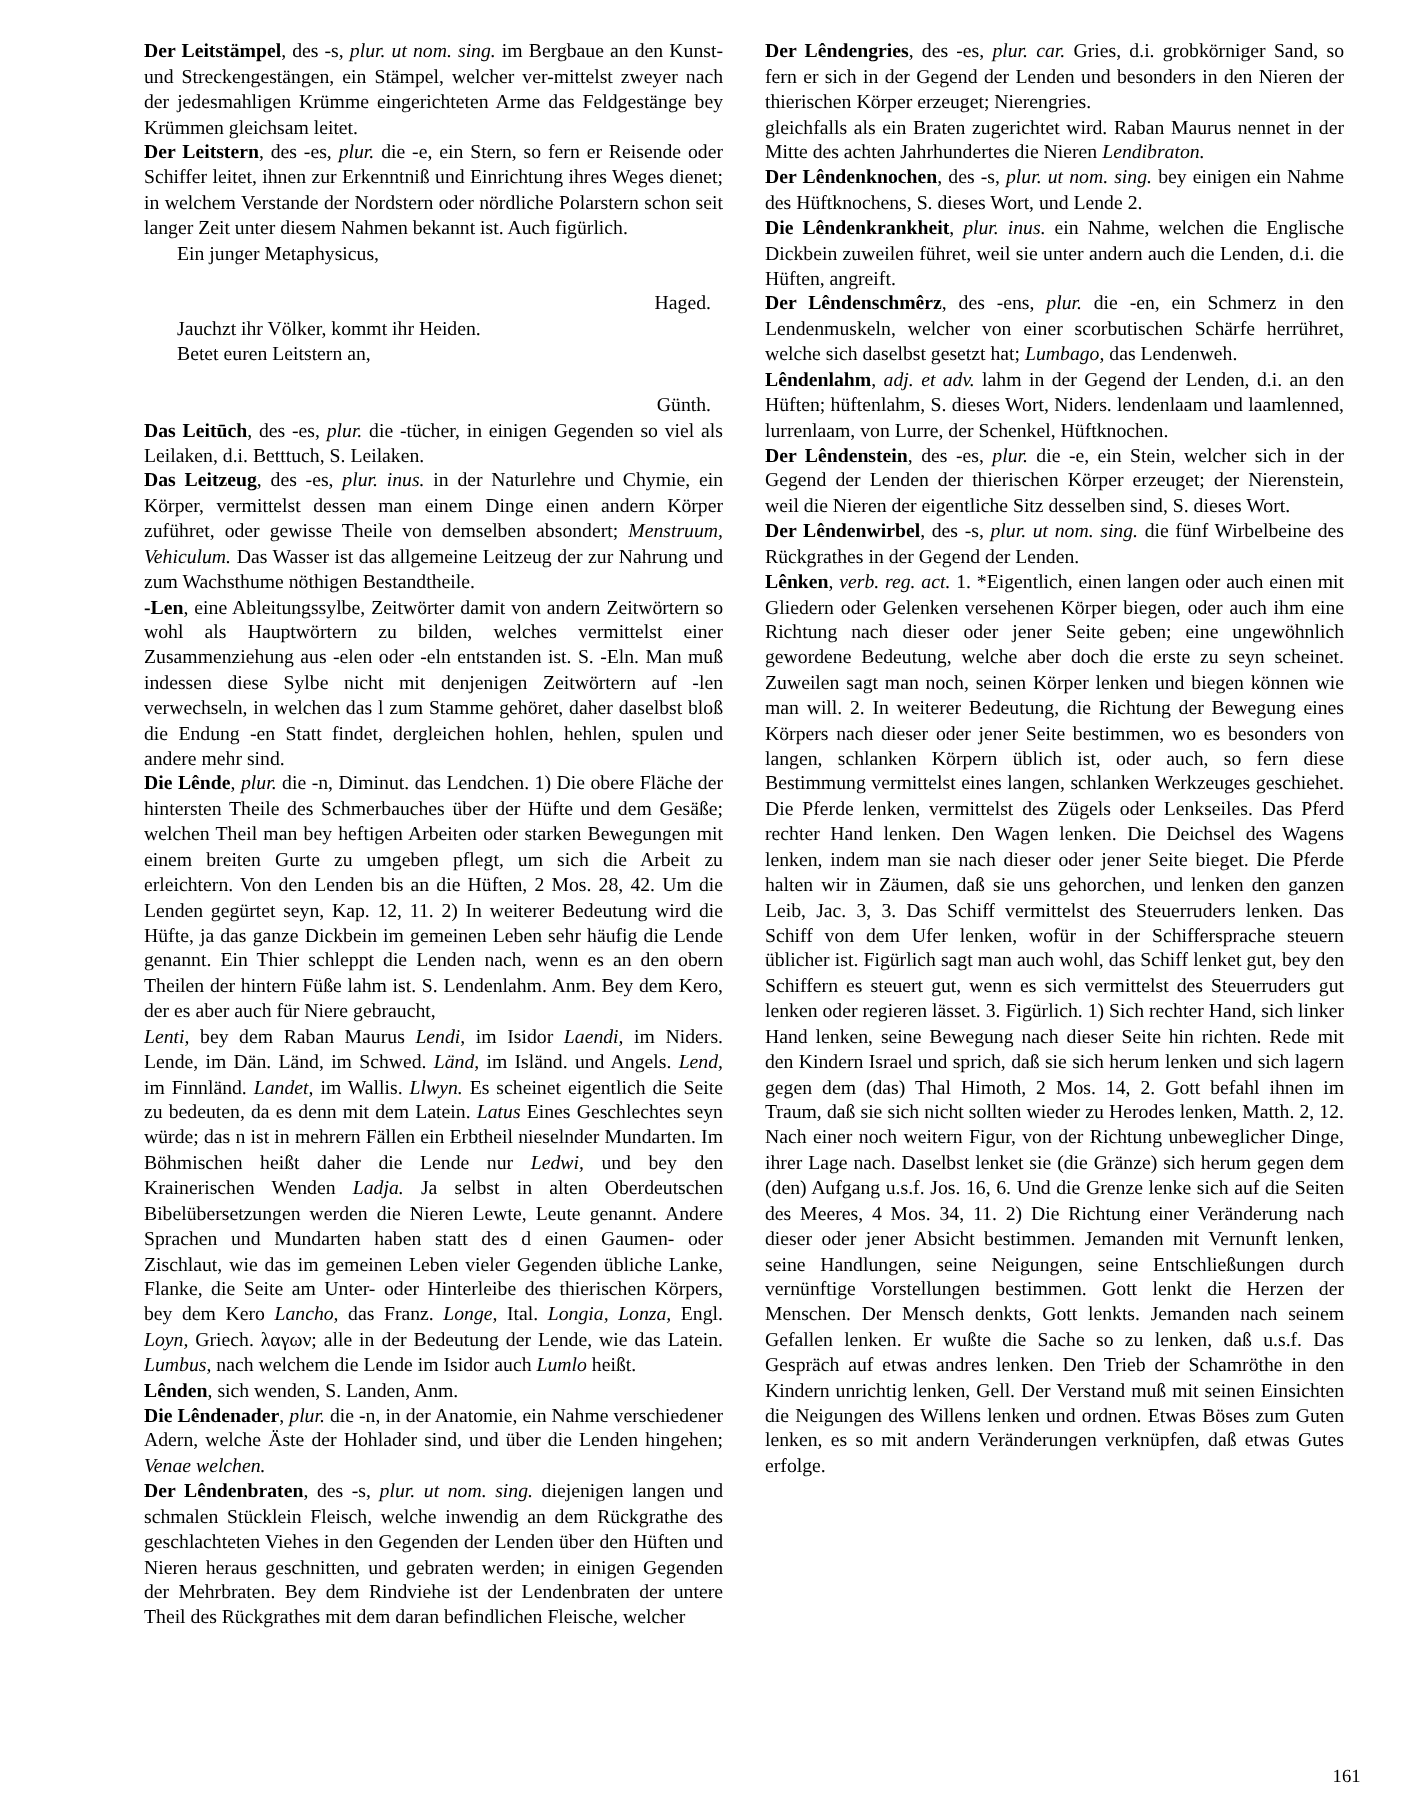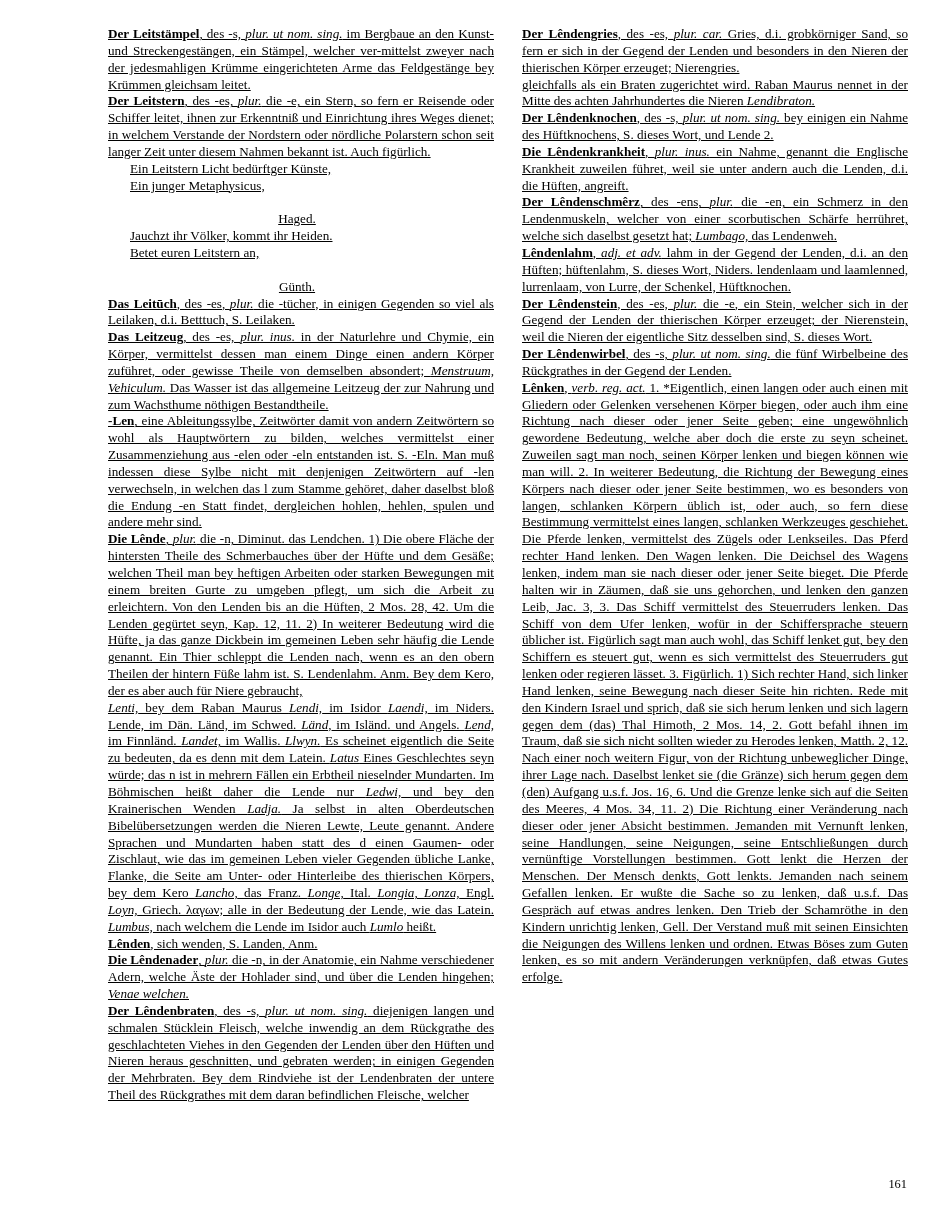--- a/index.html
+++ b/index.html
@@ -12,27 +12,26 @@
     width: 935px;
     height: 1210px;
     background: #ffffff;
     font-family: "Liberation Serif", "DejaVu Serif", serif;
     color: #000000;
     box-sizing: border-box;
     overflow: hidden;
   }
   .columns {
     position: absolute;
-    left: 108px;
+    left: 96px;
     top: 26px;
     width: 800px;
     height: 1150px;
     display: flex;
     gap: 28px;
-    text-decoration: underline;
   }
   .col {
     width: 386px;
     box-sizing: border-box;
   }
   .entry, .para {
     font-size: 13.15px;
     line-height: 16.85px;
     text-align: justify;
     text-justify: inter-word;
@@ -51,21 +50,21 @@
     line-height: 16.85px;
     margin: 0;
     padding-left: 22px;
     text-align: left;
     white-space: nowrap;
   }
   .attrib {
     font-size: 13.15px;
     line-height: 16.85px;
     margin: 0;
-    text-align: center;
+    text-align: right;
     padding-right: 8px;
   }
   .spacer {
     height: 16.85px;
   }
   .folio {
     position: absolute;
     right: 28px;
     bottom: 18px;
     font-size: 12.4px;
@@ -73,21 +72,20 @@
   }
 </style>
 </head>
 <body>
 
 <div class="page">
   <div class="columns">
     <div class="col" id="col-left">
         <p class="entry"><span class="hw">Der Leitstämpel</span><span>, des -s, </span><span class="it">plur. ut nom. sing.</span><span> im Bergbaue an den Kunst- und Streckengestängen, ein Stämpel, welcher ver-mittelst zweyer nach der jedesmahligen Krümme eingerichteten Arme das Feldgestänge bey Krümmen gleichsam leitet.</span></p>
         <p class="entry"><span class="hw">Der Leitstern</span><span>, des -es, </span><span class="it">plur.</span><span> die -e, ein Stern, so fern er Reisende oder Schiffer leitet, ihnen zur Erkenntniß und Einrichtung ihres Weges dienet; in welchem Verstande der Nordstern oder nördliche Polarstern schon seit langer Zeit unter diesem Nahmen bekannt ist. Auch figürlich.</span></p>
-        <p class="verse">Ein Leitstern Licht bedürftger Künste,</p>
         <p class="verse">Ein junger Metaphysicus,</p>
         <div>
           <div class="spacer"></div>
           <p class="attrib">Haged.</p>
         </div>
         <p class="verse">Jauchzt ihr Völker, kommt ihr Heiden.</p>
         <p class="verse">Betet euren Leitstern an,</p>
         <div>
           <div class="spacer"></div>
           <p class="attrib">Günth.</p>
@@ -98,21 +96,21 @@
         <p class="entry"><span class="hw">Die Lênde</span><span>, </span><span class="it">plur.</span><span> die -n, Diminut. das Lendchen. 1) Die obere Fläche der hintersten Theile des Schmerbauches über der Hüfte und dem Gesäße; welchen Theil man bey heftigen Arbeiten oder starken Bewegungen mit einem breiten Gurte zu umgeben pflegt, um sich die Arbeit zu erleichtern. Von den Lenden bis an die Hüften, 2 Mos. 28, 42. Um die Lenden gegürtet seyn, Kap. 12, 11. 2) In weiterer Bedeutung wird die Hüfte, ja das ganze Dickbein im gemeinen Leben sehr häufig die Lende genannt. Ein Thier schleppt die Lenden nach, wenn es an den obern Theilen der hintern Füße lahm ist. S. Lendenlahm. Anm. Bey dem Kero, der es aber auch für Niere gebraucht, </span></p>
         <p class="entry"><span class="it">Lenti,</span><span> bey dem Raban Maurus </span><span class="it">Lendi,</span><span> im Isidor </span><span class="it">Laendi,</span><span> im Niders. Lende, im Dän. Länd, im Schwed. </span><span class="it">Länd,</span><span> im Isländ. und Angels. </span><span class="it">Lend,</span><span> im Finnländ. </span><span class="it">Landet,</span><span> im Wallis. </span><span class="it">Llwyn.</span><span> Es scheinet eigentlich die Seite zu bedeuten, da es denn mit dem Latein. </span><span class="it">Latus</span><span> Eines Geschlechtes seyn würde; das n ist in mehrern Fällen ein Erbtheil nieselnder Mundarten. Im Böhmischen heißt daher die Lende nur </span><span class="it">Ledwi,</span><span> und bey den Krainerischen Wenden </span><span class="it">Ladja.</span><span> Ja selbst in alten Oberdeutschen Bibelübersetzungen werden die Nieren Lewte, Leute genannt. Andere Sprachen und Mundarten haben statt des d einen Gaumen- oder Zischlaut, wie das im gemeinen Leben vieler Gegenden übliche Lanke, Flanke, die Seite am Unter- oder Hinterleibe des thierischen Körpers, bey dem Kero </span><span class="it">Lancho,</span><span> das Franz. </span><span class="it">Longe,</span><span> Ital. </span><span class="it">Longia, Lonza,</span><span> Engl. </span><span class="it">Loyn,</span><span> Griech. λαγων; alle in der Bedeutung der Lende, wie das Latein. </span><span class="it">Lumbus,</span><span> nach welchem die Lende im Isidor auch </span><span class="it">Lumlo</span><span> heißt.</span></p>
         <p class="entry"><span class="hw">Lênden</span><span>, sich wenden, S. Landen, Anm.</span></p>
         <p class="entry"><span class="hw">Die Lêndenader</span><span>, </span><span class="it">plur.</span><span> die -n, in der Anatomie, ein Nahme verschiedener Adern, welche Äste der Hohlader sind, und über die Lenden hingehen; </span><span class="it">Venae welchen.</span></p>
         <p class="entry"><span class="hw">Der Lêndenbraten</span><span>, des -s, </span><span class="it">plur. ut nom. sing.</span><span> diejenigen langen und schmalen Stücklein Fleisch, welche inwendig an dem Rückgrathe des geschlachteten Viehes in den Gegenden der Lenden über den Hüften und Nieren heraus geschnitten, und gebraten werden; in einigen Gegenden der Mehrbraten. Bey dem Rindviehe ist der Lendenbraten der untere Theil des Rückgrathes mit dem daran befindlichen Fleische, welcher</span></p>
       </div>
     <div class="col" id="col-right">
         <p class="entry"><span class="hw">Der Lêndengries</span><span>, des -es, </span><span class="it">plur. car.</span><span> Gries, d.i. grobkörniger Sand, so fern er sich in der Gegend der Lenden und besonders in den Nieren der thierischen Körper erzeuget; Nierengries.</span></p>
         <p class="entry"><span>gleichfalls als ein Braten zugerichtet wird. Raban Maurus nennet in der Mitte des achten Jahrhundertes die Nieren </span><span class="it">Lendibraton.</span></p>
         <p class="entry"><span class="hw">Der Lêndenknochen</span><span>, des -s, </span><span class="it">plur. ut nom. sing.</span><span> bey einigen ein Nahme des Hüftknochens, S. dieses Wort, und Lende 2.</span></p>
-        <p class="entry"><span class="hw">Die Lêndenkrankheit</span><span>, </span><span class="it">plur. inus.</span><span> ein Nahme, genannt die Englische Krankheit zuweilen führet, weil sie unter andern auch die Lenden, d.i. die Hüften, angreift.</span></p>
+        <p class="entry"><span class="hw">Die Lêndenkrankheit</span><span>, </span><span class="it">plur. inus.</span><span> ein Nahme, welchen die Englische Dickbein zuweilen führet, weil sie unter andern auch die Lenden, d.i. die Hüften, angreift.</span></p>
         <p class="entry"><span class="hw">Der Lêndenschmêrz</span><span>, des -ens, </span><span class="it">plur.</span><span> die -en, ein Schmerz in den Lendenmuskeln, welcher von einer scorbutischen Schärfe herrühret, welche sich daselbst gesetzt hat; </span><span class="it">Lumbago,</span><span> das Lendenweh.</span></p>
         <p class="entry"><span class="hw">Lêndenlahm</span><span>, </span><span class="it">adj. et adv.</span><span> lahm in der Gegend der Lenden, d.i. an den Hüften; hüftenlahm, S. dieses Wort, Niders. lendenlaam und laamlenned, lurrenlaam, von Lurre, der Schenkel, Hüftknochen.</span></p>
         <p class="entry"><span class="hw">Der Lêndenstein</span><span>, des -es, </span><span class="it">plur.</span><span> die -e, ein Stein, welcher sich in der Gegend der Lenden der thierischen Körper erzeuget; der Nierenstein, weil die Nieren der eigentliche Sitz desselben sind, S. dieses Wort.</span></p>
         <p class="entry"><span class="hw">Der Lêndenwirbel</span><span>, des -s, </span><span class="it">plur. ut nom. sing.</span><span> die fünf Wirbelbeine des Rückgrathes in der Gegend der Lenden.</span></p>
         <p class="entry"><span class="hw">Lênken</span><span>, </span><span class="it">verb. reg. act.</span><span> 1. *Eigentlich, einen langen oder auch einen mit Gliedern oder Gelenken versehenen Körper biegen, oder auch ihm eine Richtung nach dieser oder jener Seite geben; eine ungewöhnlich gewordene Bedeutung, welche aber doch die erste zu seyn scheinet. Zuweilen sagt man noch, seinen Körper lenken und biegen können wie man will. 2. In weiterer Bedeutung, die Richtung der Bewegung eines Körpers nach dieser oder jener Seite bestimmen, wo es besonders von langen, schlanken Körpern üblich ist, oder auch, so fern diese Bestimmung vermittelst eines langen, schlanken Werkzeuges geschiehet. Die Pferde lenken, vermittelst des Zügels oder Lenkseiles. Das Pferd rechter Hand lenken. Den Wagen lenken. Die Deichsel des Wagens lenken, indem man sie nach dieser oder jener Seite bieget. Die Pferde halten wir in Zäumen, daß sie uns gehorchen, und lenken den ganzen Leib, Jac. 3, 3. Das Schiff vermittelst des Steuerruders lenken. Das Schiff von dem Ufer lenken, wofür in der Schiffersprache steuern üblicher ist. Figürlich sagt man auch wohl, das Schiff lenket gut, bey den Schiffern es steuert gut, wenn es sich vermittelst des Steuerruders gut lenken oder regieren lässet. 3. Figürlich. 1) Sich rechter Hand, sich linker Hand lenken, seine Bewegung nach dieser Seite hin richten. Rede mit den Kindern Israel und sprich, daß sie sich herum lenken und sich lagern gegen dem (das) Thal Himoth, 2 Mos. 14, 2. Gott befahl ihnen im Traum, daß sie sich nicht sollten wieder zu Herodes lenken, Matth. 2, 12. Nach einer noch weitern Figur, von der Richtung unbeweglicher Dinge, ihrer Lage nach. Daselbst lenket sie (die Gränze) sich herum gegen dem (den) Aufgang u.s.f. Jos. 16, 6. Und die Grenze lenke sich auf die Seiten des Meeres, 4 Mos. 34, 11. 2) Die Richtung einer Veränderung nach dieser oder jener Absicht bestimmen. Jemanden mit Vernunft lenken, seine Handlungen, seine Neigungen, seine Entschließungen durch vernünftige Vorstellungen bestimmen. Gott lenkt die Herzen der Menschen. Der Mensch denkts, Gott lenkts. Jemanden nach seinem Gefallen lenken. Er wußte die Sache so zu lenken, daß u.s.f. Das Gespräch auf etwas andres lenken. Den Trieb der Schamröthe in den Kindern unrichtig lenken, Gell. Der Verstand muß mit seinen Einsichten die Neigungen des Willens lenken und ordnen. Etwas Böses zum Guten lenken, es so mit andern Veränderungen verknüpfen, daß etwas Gutes erfolge.</span></p>
       </div>
   </div>
   <div class="folio">161</div>
 </div>
 

